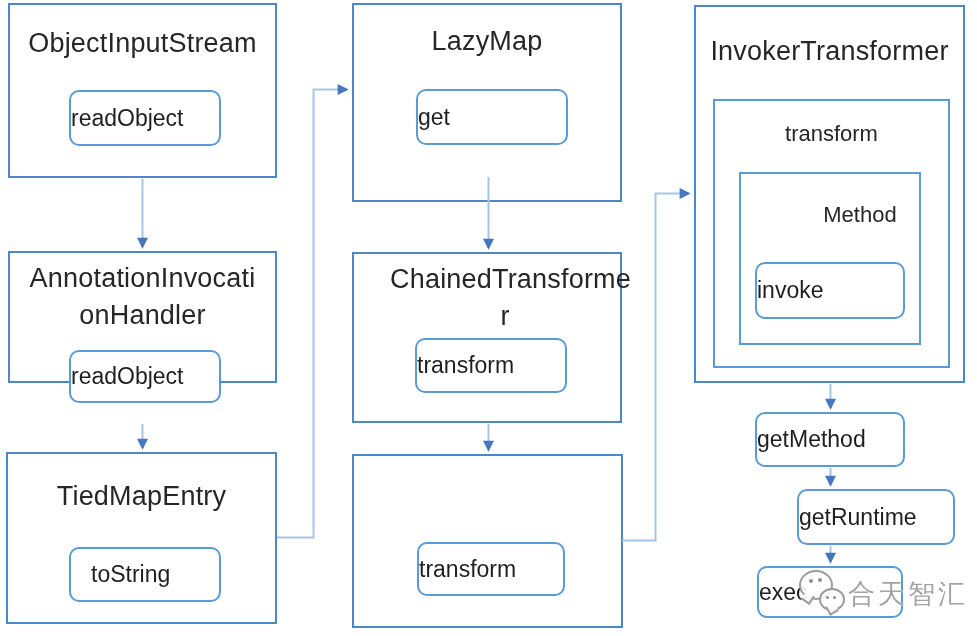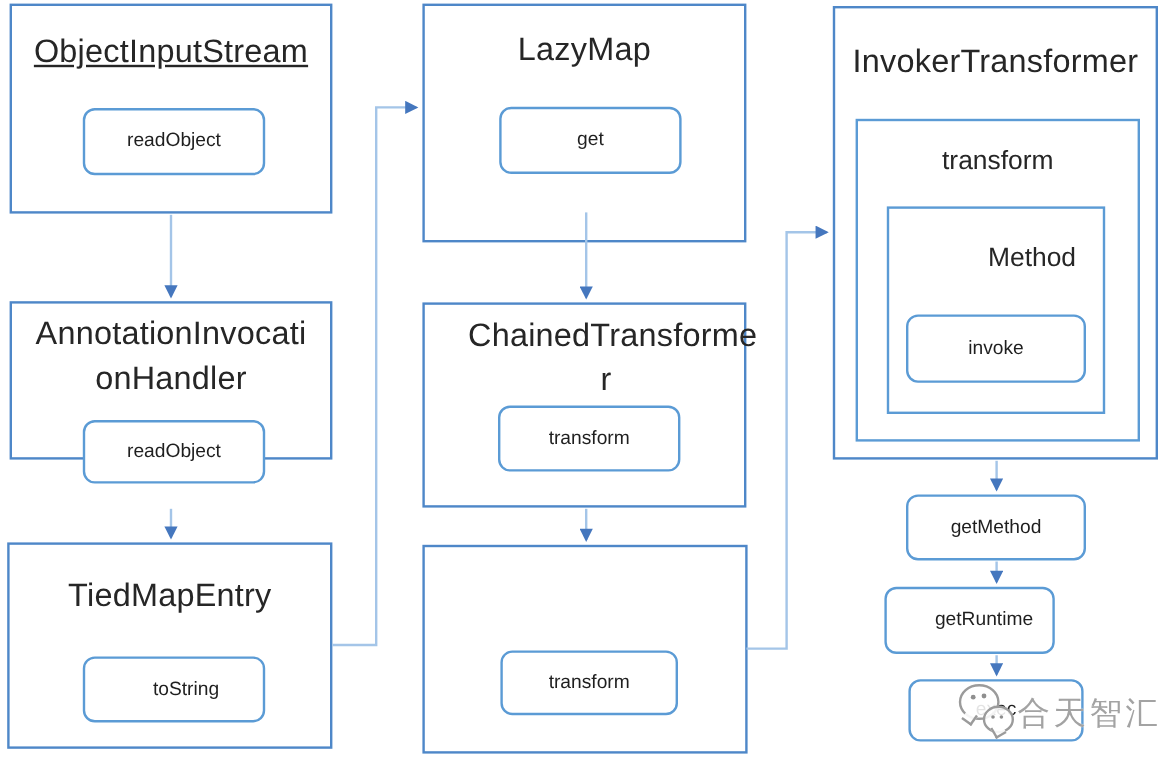--- a/index.html
+++ b/index.html
@@ -31,22 +31,21 @@
     letter-spacing: 0.2px;
   }
   .pill {
     position: absolute;
     border: 2px solid #5b9bd5;
     border-radius: 10px;
     background: #ffffff;
     box-sizing: border-box;
     display: flex;
     align-items: center;
-    justify-content: center;
-    font-size: 16px;
+    font-size: 23px;
     color: #1f1f1f;
   }
   .inner-box {
     position: absolute;
     border: 2px solid #5b9bd5;
     background: #ffffff;
     box-sizing: border-box;
   }
   .inner-label {
     width: 100%;
@@ -99,21 +98,21 @@
     text-shadow: 0 0 1px #ffffff;
     white-space: nowrap;
   }
 </style>
 </head>
 <body>
 
 <div id="canvas">
 
   <div class="box" style="left:8px; top:3px; width:269px; height:175px;">
-    <div class="box-title" style="margin-top:20px;text-decoration:underline;">ObjectInputStream</div>
+    <div class="box-title" style="margin-top:20px;">ObjectInputStream</div>
     <div class="pill" style="left:59px; top:85px; width:152px; height:56px;">
       <span>readObject</span>
     </div>
   </div>
 
   <div class="box" style="left:352px; top:3px; width:270px; height:199px;">
     <div class="box-title" style="margin-top:18px;">LazyMap</div>
     <div class="pill" style="left:62px; top:84px; width:152px; height:56px;">
       <span>get</span>
     </div>
@@ -157,21 +156,21 @@
 
   <div class="box" style="left:352px; top:454px; width:271px; height:174px;">
     <div class="pill" style="left:63px; top:86px; width:148px; height:54px;">
       <span>transform</span>
     </div>
   </div>
 
   <div class="pill" style="left:755px; top:412px; width:150px; height:55px;">
     <span>getMethod</span>
   </div>
-  <div class="pill" style="left:737px; top:489px; width:142px; height:56px;padding-left:24px;">
+  <div class="pill" style="left:797px; top:489px; width:158px; height:56px;">
     <span>getRuntime</span>
   </div>
   <div class="pill" style="left:757px; top:566px; width:146px; height:52px;">
     <span>exec</span>
   </div>
 
   <svg id="connector-layer" width="977" height="636" viewBox="0 0 977 636">
     <defs>
       <marker id="ah" viewBox="0 0 10 10" refX="8.5" refY="5" markerWidth="13" markerHeight="11" orient="auto" markerUnits="userSpaceOnUse">
         <path d="M0 0 L10 5 L0 10 Z" fill="#4577be"></path>

